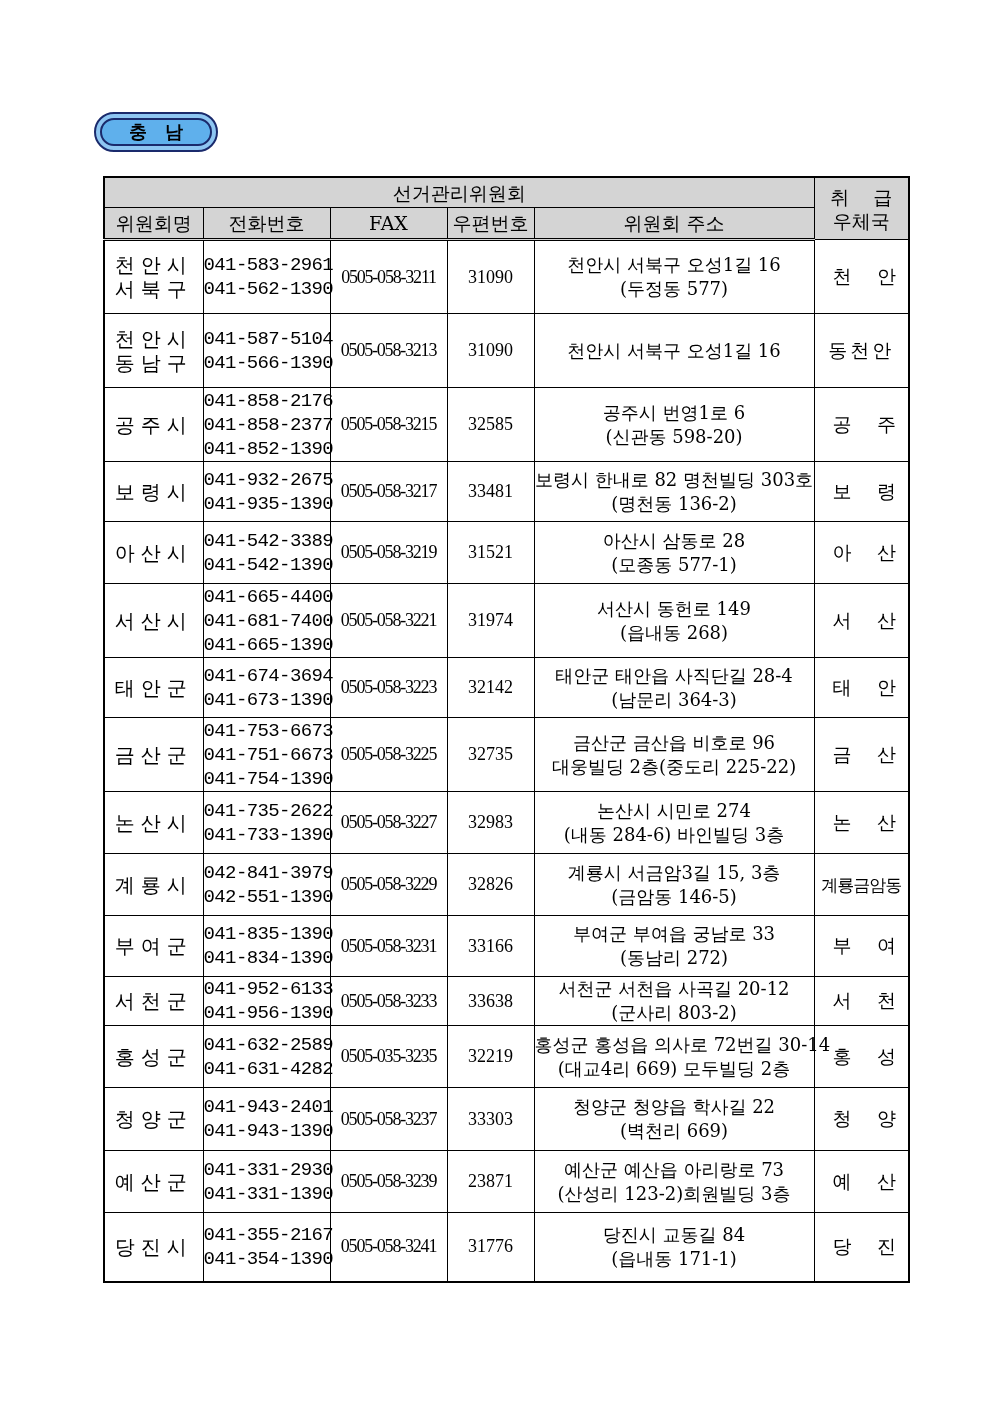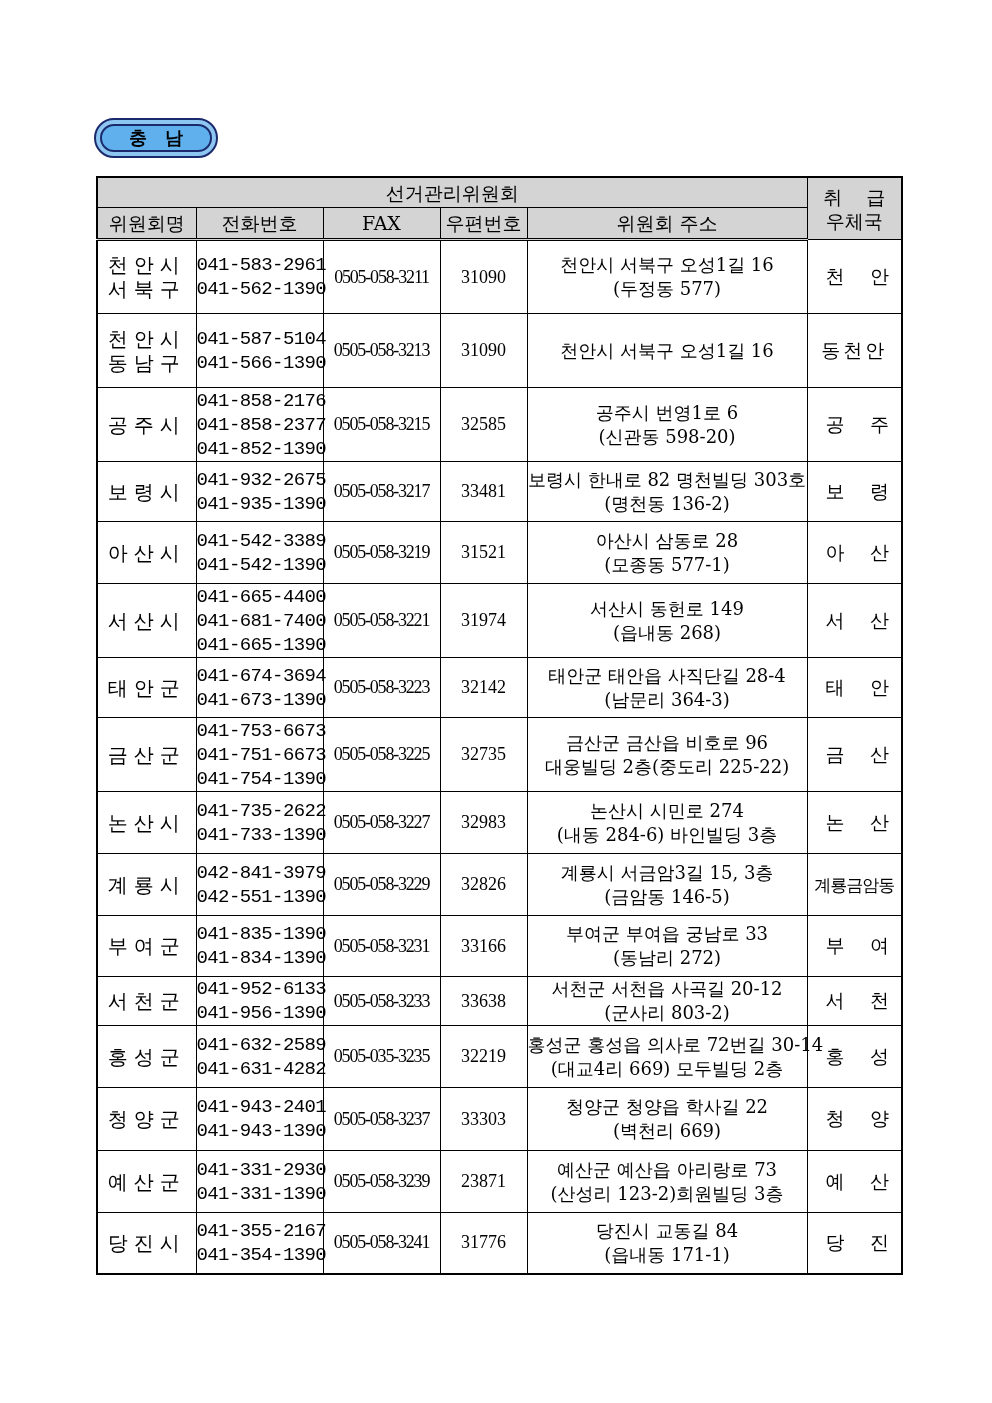--- a/index.html
+++ b/index.html
@@ -1,20 +1,20 @@
 <!DOCTYPE html>
 <html><head>
 <meta charset="utf-8">
 <style>
   html, body { margin:0; padding:0; background:#ffffff; }
   body { width:992px; height:1403px; position:relative; font-family:"DejaVu Serif", "Liberation Serif", serif; color:#000; }
-  .badge-wrap { position:absolute; left:94px; top:118px; width:124px; height:40px; border:2px solid #1a2a6c; border-radius:22px; background:#8ec6f2; box-sizing:border-box; }
+  .badge-wrap { position:absolute; left:94px; top:112px; width:124px; height:40px; border:2px solid #1a2a6c; border-radius:22px; background:#8ec6f2; box-sizing:border-box; }
   .badge-inner { position:absolute; left:4px; top:4px; right:4px; bottom:4px; border:2px solid #1a2a6c; border-radius:16px; background:#5fb0ec; display:flex; align-items:center; justify-content:center; }
   .badge-text { font-family:"DejaVu Sans", sans-serif; font-weight:bold; font-size:18px; letter-spacing:18px; margin-right:-18px; color:#000; }
-  table.dir { position:absolute; left:96px; top:176px; width:805px; border-collapse:collapse; border:2px solid #000; table-layout:fixed; }
+  table.dir { position:absolute; left:103px; top:176px; width:805px; border-collapse:collapse; border:2px solid #000; table-layout:fixed; }
   table.dir td, table.dir th { border:1px solid #000; padding:0; font-weight:normal; text-align:center; vertical-align:middle; }
   thead th { background:#d4d4d4; font-size:19px; height:30px; line-height:24px; }
   thead tr.r1 th.group { height:29px; }
   thead tr:last-child th { border-bottom:3px double #000; }
   th.post-office { border-bottom:3px double #000; }
   td.name { font-size:20px; letter-spacing:6px; line-height:24px; }
   td.phones { font-family:"Liberation Mono", "DejaVu Sans Mono", monospace; font-size:19px; line-height:24px; text-align:left; padding-left:1px; letter-spacing:-0.6px; }
   td.fax { font-family:"Liberation Serif", serif; font-size:18px; letter-spacing:-1.2px; }
   td.postal { font-family:"Liberation Serif", serif; font-size:18px; }
   td.addr { text-align:left; padding-left:8px; font-size:18px; line-height:24px; }
@@ -361,21 +361,21 @@
           <span class="line">예산군 예산읍 아리랑로 73</span>
           <span class="line">(산성리 123-2)희원빌딩 3층</span>
         </td>
         <td class="po">
           <div class="split">
             <span>예</span>
             <span>산</span>
           </div>
         </td>
       </tr>
-      <tr style="height: 61px;">
+      <tr style="height: 69px;">
         <td class="name">
           <span class="line">당진시</span>
         </td>
         <td class="phones">
           <span class="line">041-355-2167</span>
           <span class="line">041-354-1390</span>
         </td>
         <td class="fax">0505-058-3241</td>
         <td class="postal">31776</td>
         <td class="addr">

